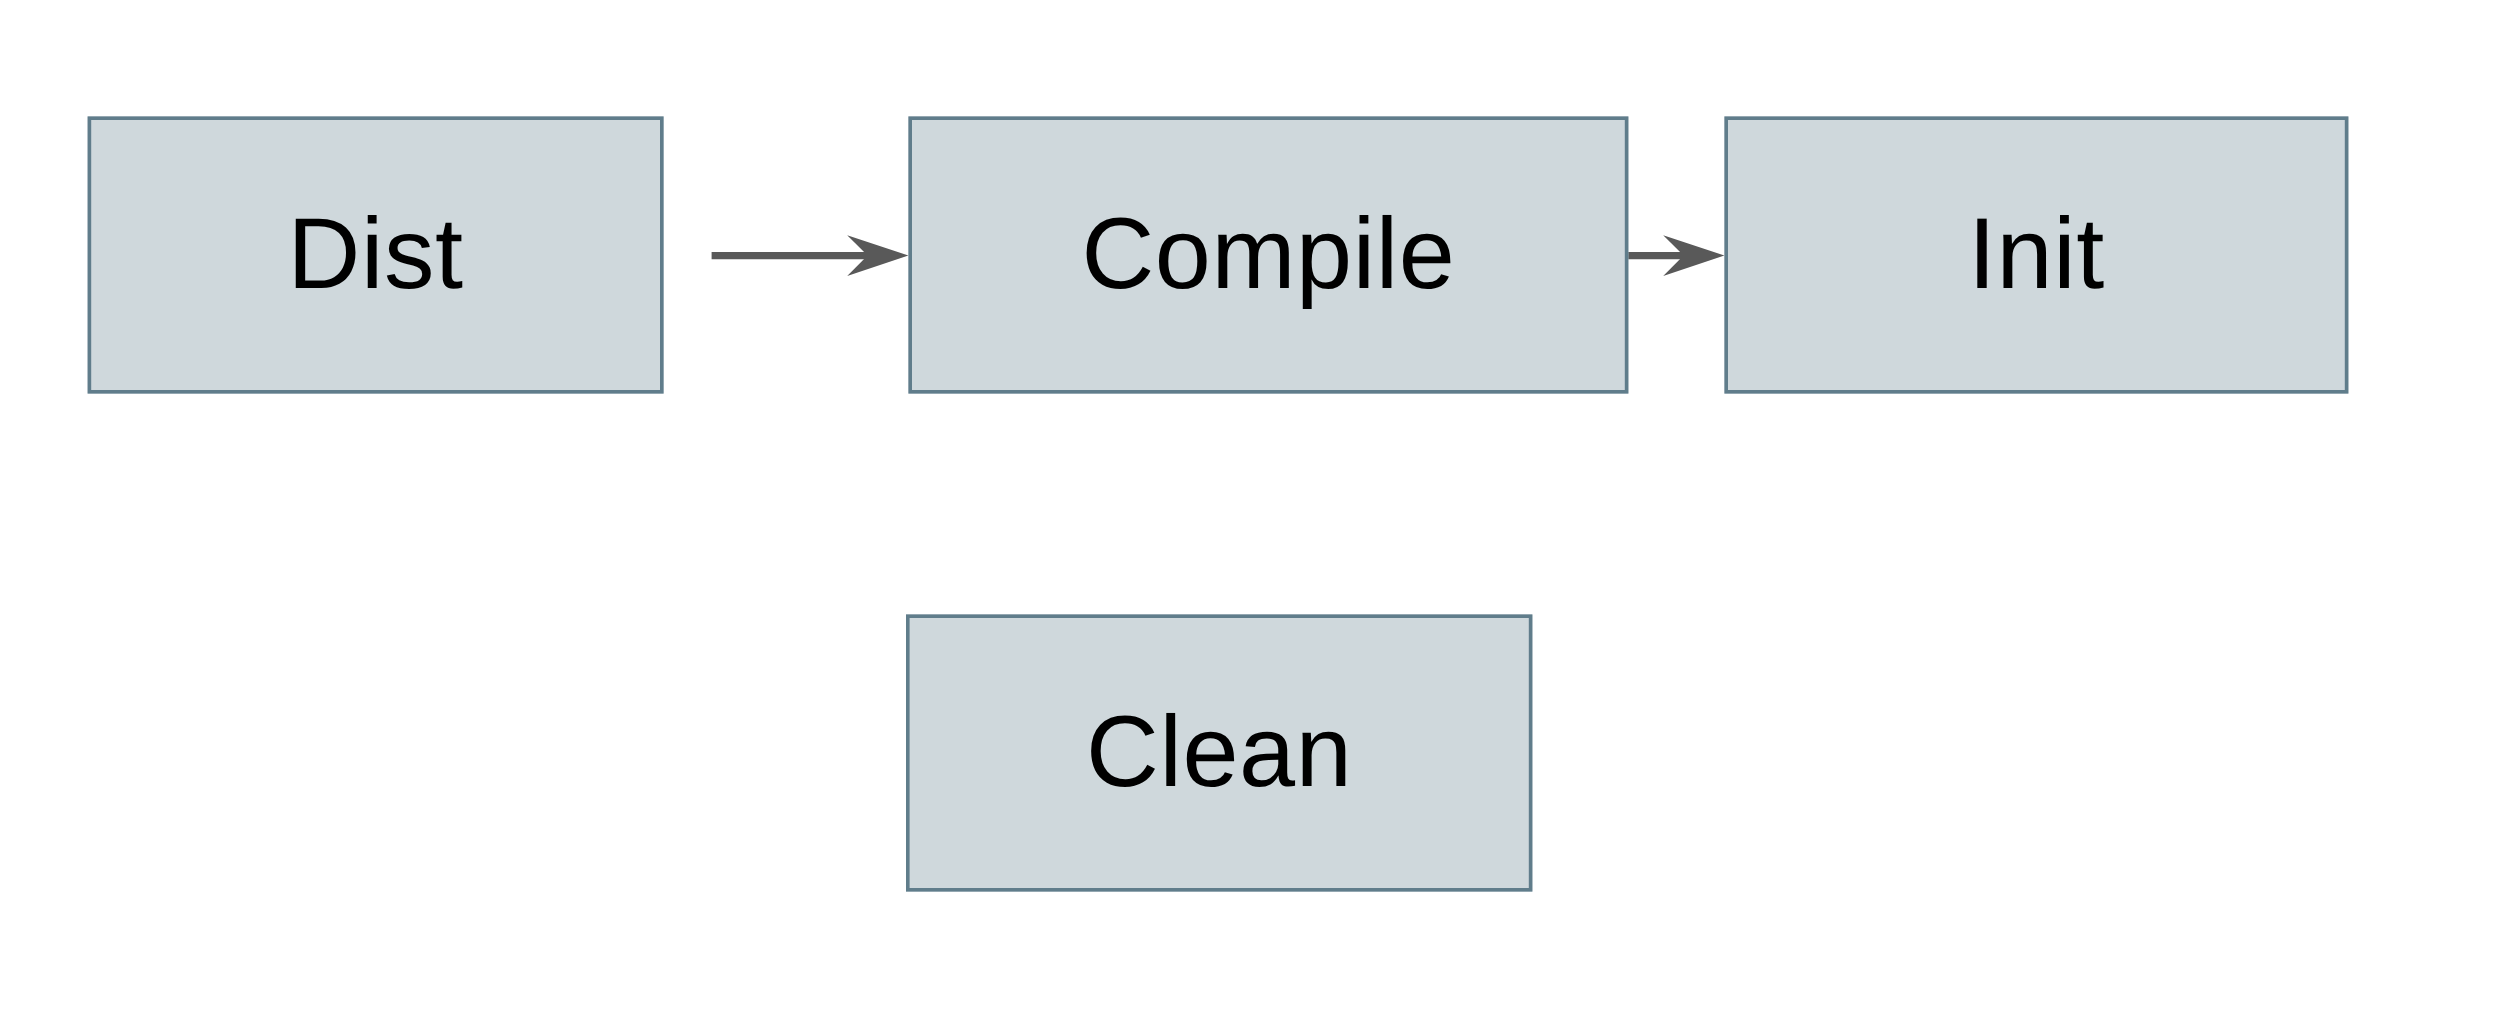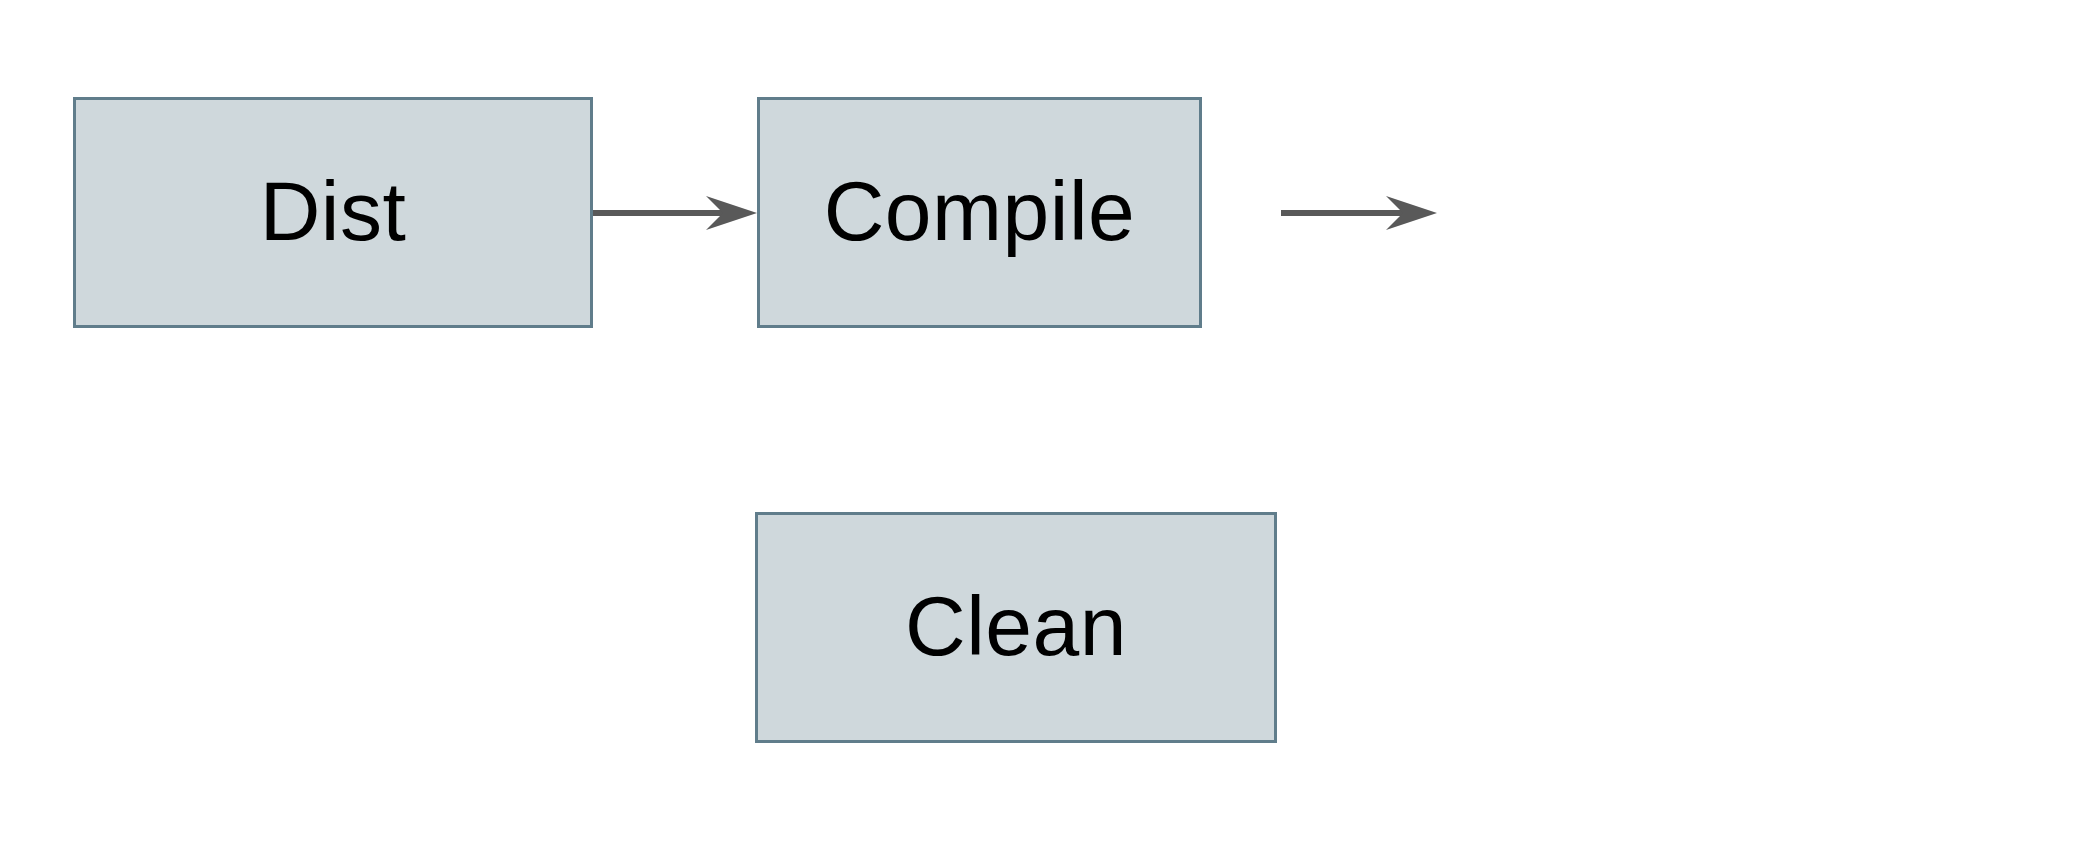--- a/index.html
+++ b/index.html
@@ -23,22 +23,22 @@
     justify-content: center;
   }
   .node .label {
     font-size: 84px;
     line-height: 1;
     color: var(--text-color, #000000);
     letter-spacing: 0.5px;
     white-space: nowrap;
     padding-bottom: 4px;
   }
-  .node-dist    { left: 73px;   top: 97px;  width: 520px; height: 231px; text-align: right; }
-  .node-compile { left: 757px;  top: 97px;  width: 445px; height: 231px; }
+  .node-dist    { left: 73px;   top: 97px;  width: 480px; height: 231px; text-align: right; }
+  .node-compile { left: 757px;  top: 97px;  width: 600px; height: 231px; }
   .node-init    { left: 1437px; top: 97px;  width: 520px; height: 231px; }
   .node-clean   { left: 755px;  top: 512px; width: 522px; height: 231px; text-align: center; }
   .edges {
     position: absolute;
     left: 0; top: 0;
     width: 2078px;
     height: 848px;
     pointer-events: none;
   }
   .edge-shaft {
@@ -68,18 +68,21 @@
   </svg>
 
   <div class="node node-dist">
     <span class="label">Dist</span>
   </div>
 
   <div class="node node-compile">
     <span class="label">Compile</span>
   </div>
 
+  <div class="node node-init">
+    <span class="label">Init</span>
+  </div>
 
   <div class="node node-clean">
     <span class="label">Clean</span>
   </div>
 
 </div>
 
 </body></html>

